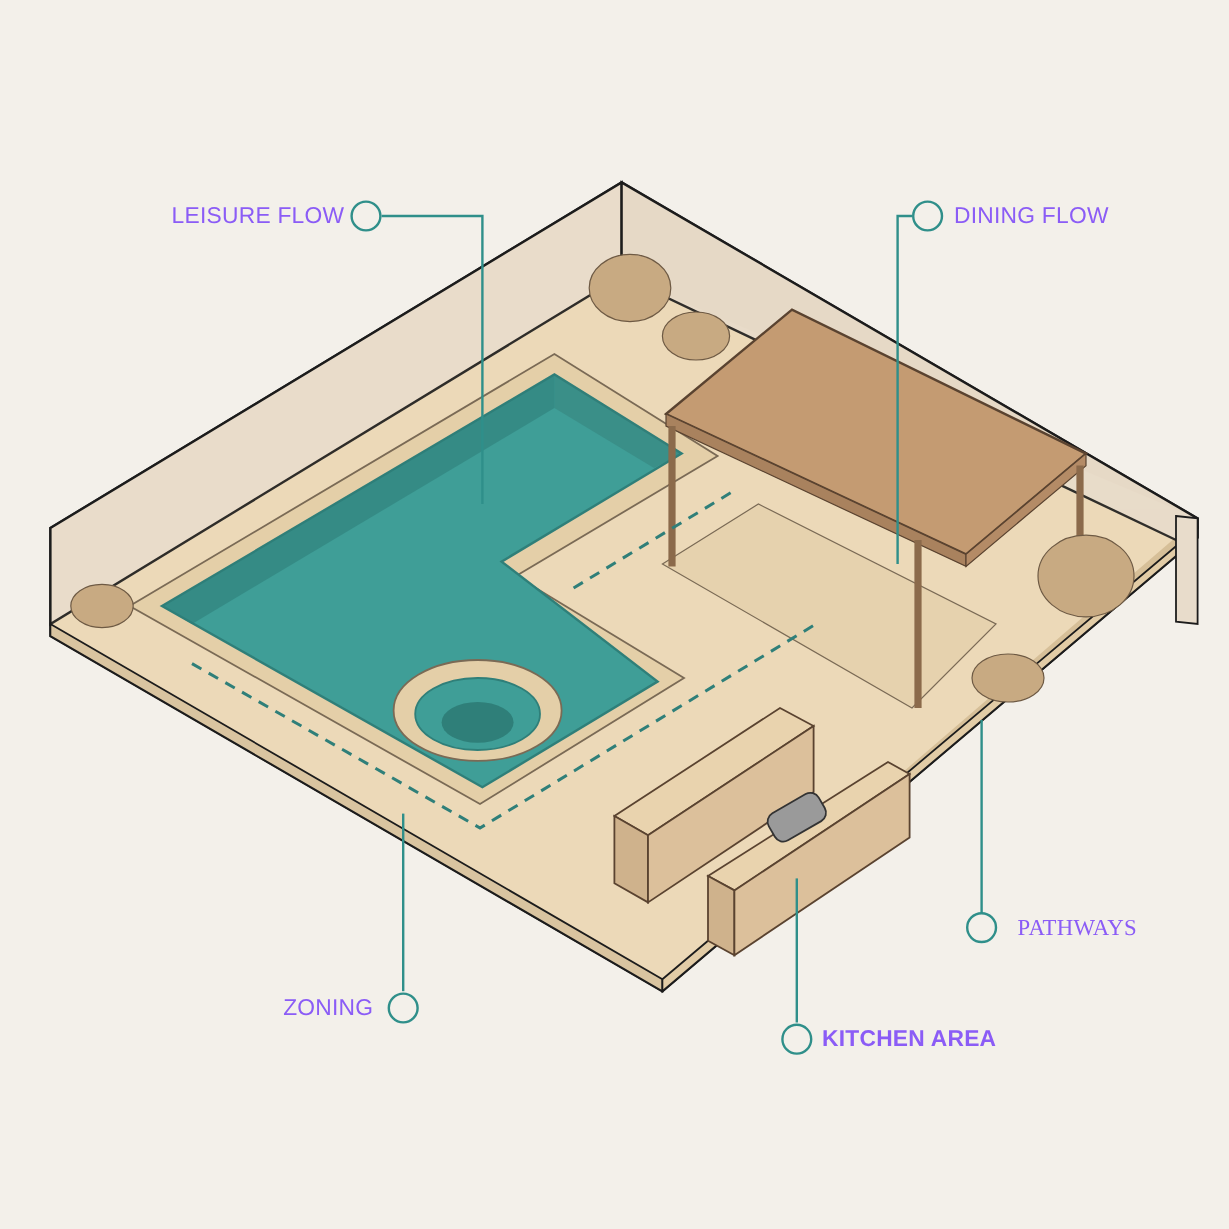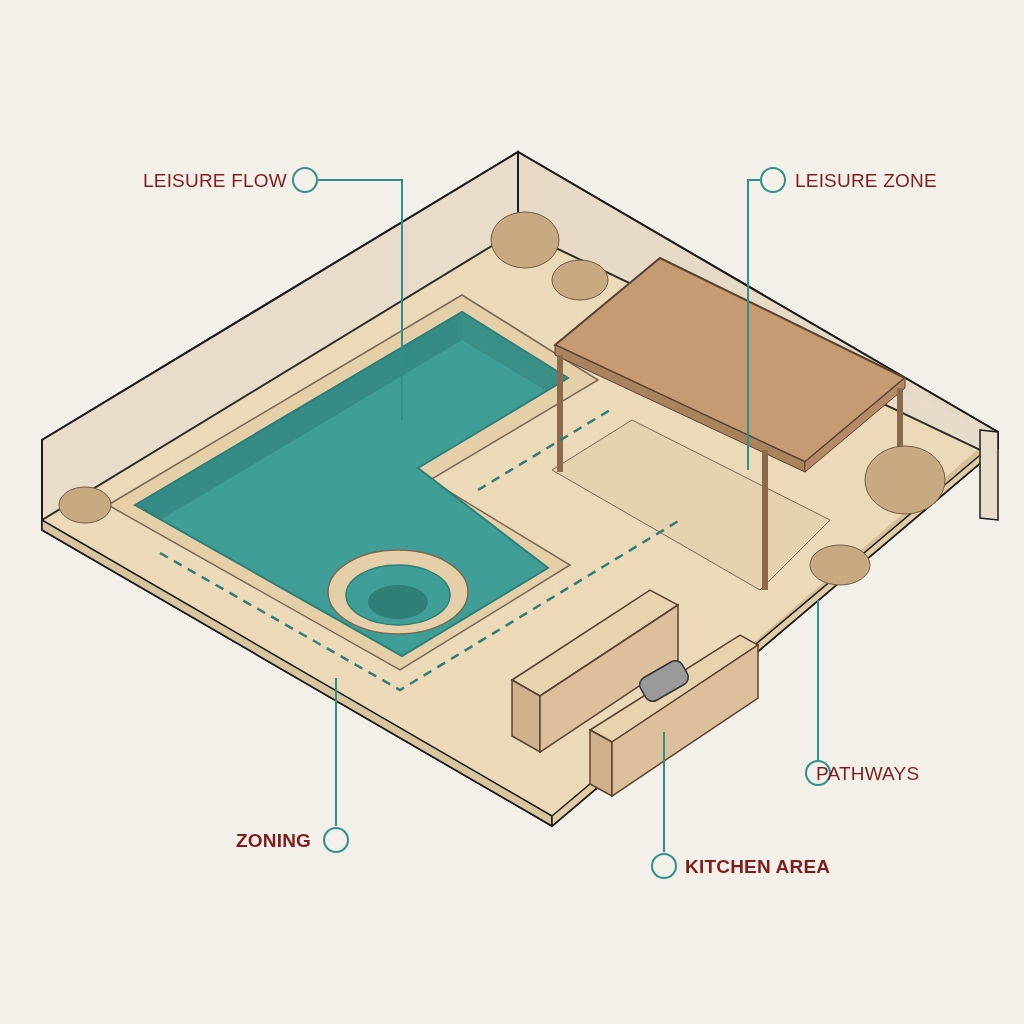--- a/index.html
+++ b/index.html
@@ -1,18 +1,18 @@
 <!DOCTYPE html>
 <html><head>
 <meta charset="utf-8">
 <style>
   html,body{margin:0;padding:0;}
   body{width:1024px;height:1024px;background:#f3f0ea;position:relative;overflow:hidden;font-family:"Liberation Sans",sans-serif;}
   .stage{position:absolute;left:0;top:0;width:1024px;height:1024px;}
-  .label{position:absolute;font-size:19px;color:#7f1d1d;letter-spacing:0.2px;white-space:nowrap;}
+  .label{position:absolute;font-size:19px;color:#8b5cf6;letter-spacing:0.2px;white-space:nowrap;}
 </style>
 </head>
 <body>
 
 <svg class="stage" viewBox="0 0 1024 1024" width="1024" height="1024">
 
   <g>
     <polygon points="42,440 518,152 998,432 998,448 552,826 42,530" fill="#d6bf98" stroke="#1c1c1c" stroke-width="2"></polygon>
     <polygon points="42,520 518,230 998,432 552,816 42,520" fill="#ecd9b8"></polygon>
     <polygon points="42,520 552,816 552,826 42,530" fill="#d9c4a0" stroke="#1c1c1c" stroke-width="1.5"></polygon>
@@ -79,16 +79,16 @@
   <g fill="#f3f0ea" stroke="#2f8f8a" stroke-width="2">
     <circle cx="305" cy="180" r="12"></circle>
     <circle cx="773" cy="180" r="12"></circle>
     <circle cx="818" cy="773" r="12"></circle>
     <circle cx="336" cy="840" r="12"></circle>
     <circle cx="664" cy="866" r="12"></circle>
   </g>
 </svg>
 
 <div class="label" style="left:143px;top:170px;">LEISURE FLOW</div>
-<div class="label" style="left:795px;top:170px;">LEISURE ZONE</div>
-<div class="label" style="left:816px;top:763px;">PATHWAYS</div>
-<div class="label" style="left:236px;top:830px;font-weight:bold;">ZONING</div>
+<div class="label" style="left:795px;top:170px;">DINING FLOW</div>
+<div class="label" style="left:848px;top:763px;font-family:Liberation Serif, serif;">PATHWAYS</div>
+<div class="label" style="left:236px;top:830px;">ZONING</div>
 <div class="label" style="left:685px;top:856px;font-weight:bold;">KITCHEN AREA</div>
 
 </body></html>

